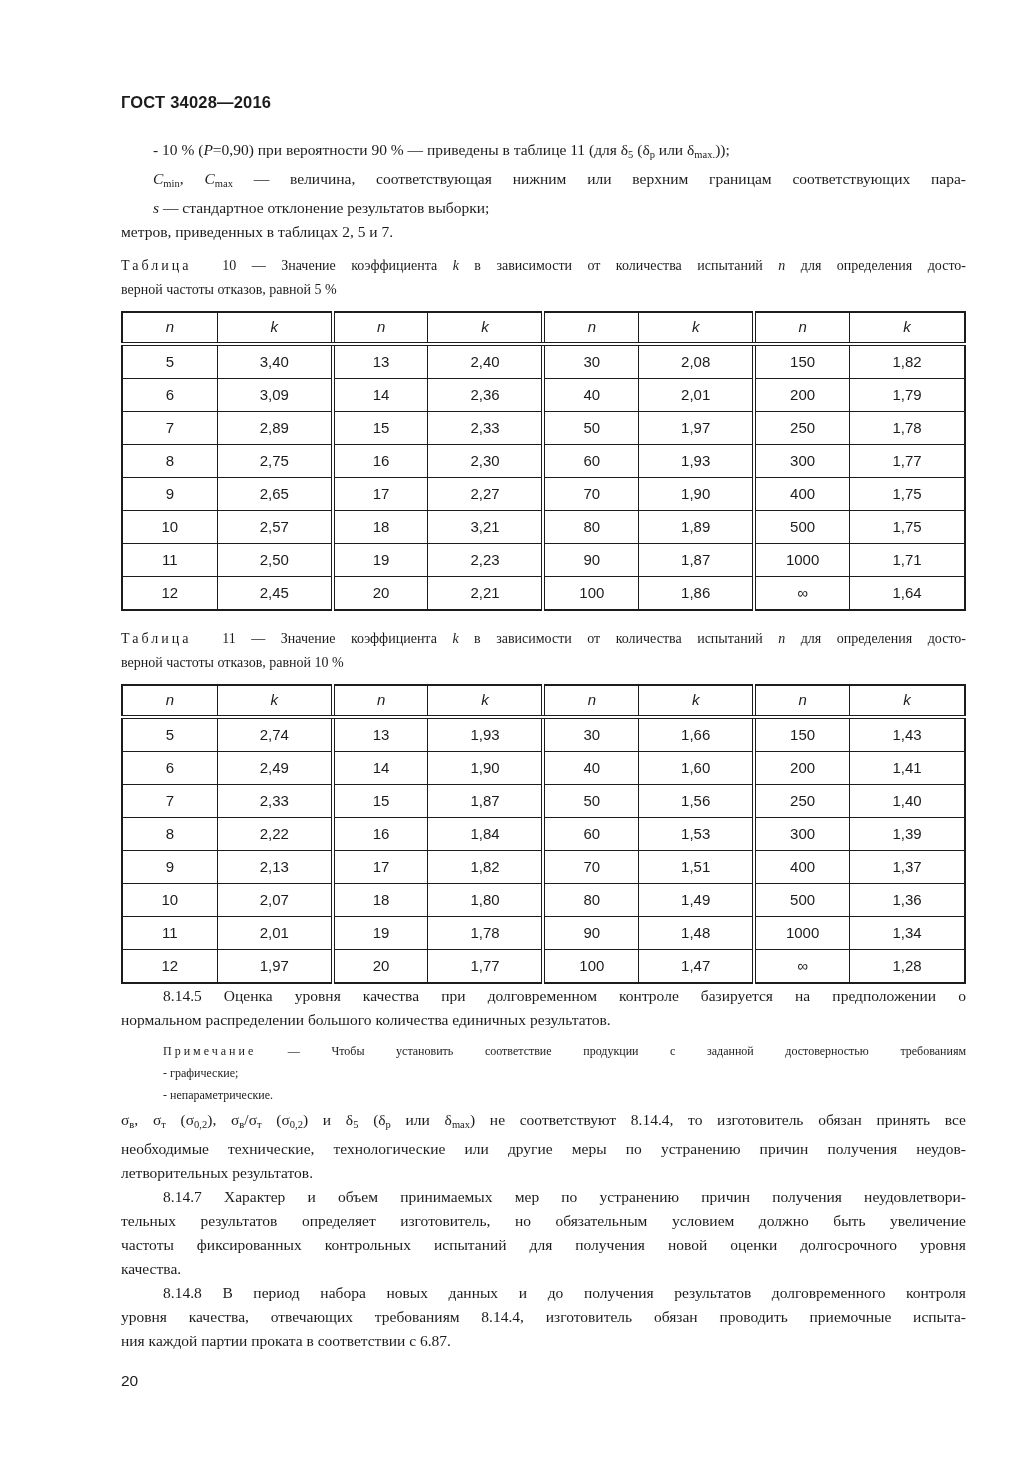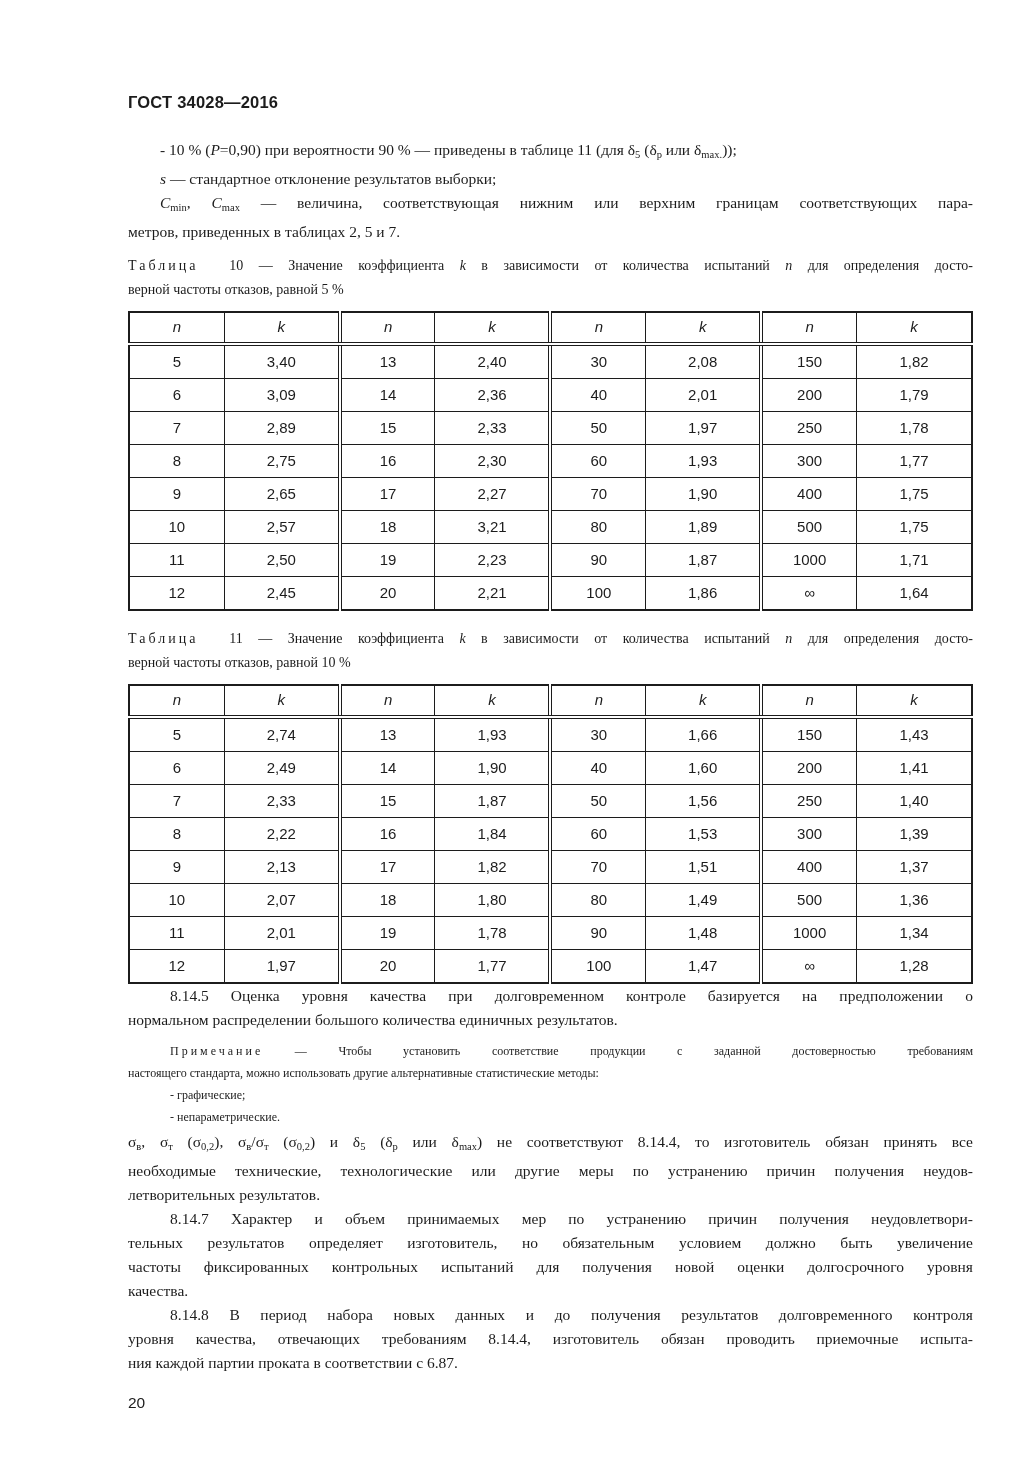--- a/index.html
+++ b/index.html
@@ -7,21 +7,21 @@
     position:relative;
     width:1033px; height:1461px;
     margin:0 auto;
     background:#ffffff;
     color:#1c1c1c;
     font-family:"Liberation Sans", sans-serif;
     font-size:15.5px;
     line-height:24px;
     overflow:hidden;
   }
-  .content { position:absolute; left:128px; top:90px; width:845px; }
+  .content { position:absolute; left:121px; top:90px; width:845px; }
   .doc-header { font-weight:bold; font-size:16.5px; margin-bottom:24px; letter-spacing:0.2px; }
   .line { min-height:24px;font-family:Liberation Serif, serif; }
   .ind  { text-indent:42px; }
   .ind-s{ text-indent:32px; }
   .jl   { text-align:justify; text-align-last:justify; }
   .it   { font-style:italic; }
   .sb   { font-size:0.68em; vertical-align:-0.28em; letter-spacing:0; }
   .ls   { letter-spacing:3px; }
   .caption { margin-top:10px; margin-bottom:9px; font-size:14px; line-height:24px; }
   .caption2 { margin-top:16px; }
@@ -50,22 +50,22 @@
 </head>
 <body>
 
 <div class="page">
   <div class="content">
 
     <div class="doc-header">ГОСТ 34028—2016</div>
 
     <div>
       <div class="line ind-s"><span>- 10 % (</span><span class="it">P</span><span>=0,90) при вероятности 90 % — приведены в таблице 11 (для </span><span>δ</span><span class="sb">5</span><span> (</span><span>δ</span><span class="sb">р</span><span> или </span><span>δ</span><span class="sb">max.</span><span>));</span></div>
+      <div class="line ind-s jl"><span class="it">C</span><span class="sb">min</span><span>, </span><span class="it">C</span><span class="sb">max</span><span> — величина, соответствующая нижним или верхним границам соответствующих пара-</span></div>
       <div class="line ind-s"><span class="it">s</span><span> — стандартное отклонение результатов выборки;</span></div>
-      <div class="line ind-s jl"><span class="it">C</span><span class="sb">min</span><span>, </span><span class="it">C</span><span class="sb">max</span><span> — величина, соответствующая нижним или верхним границам соответствующих пара-</span></div>
       <div class="line"><span>метров, приведенных в таблицах 2, 5 и 7.</span></div>
     </div>
 
     <div class="caption">
       <div class="line jl"><span class="ls">Таблица</span><span>&nbsp;&nbsp;10 — Значение коэффициента </span><span class="it">k</span><span> в зависимости от количества испытаний </span><span class="it">n</span><span> для определения досто-</span></div>
       <div class="line"><span>верной частоты отказов, равной 5 %</span></div>
     </div>
 
     <table class="gtable">
       <colgroup>
@@ -286,21 +286,20 @@
         </tbody>
     </table>
 
     <div class="block">
       <div class="line ind jl"><span>8.14.5 Оценка уровня качества при долговременном контроле базируется на предположении о</span></div>
       <div class="line"><span>нормальном распределении большого количества единичных результатов.</span></div>
     </div>
 
     <div class="note">
       <div class="line ind jl"><span class="ls">Примечание</span><span>&nbsp;— Чтобы установить соответствие продукции с заданной достоверностью требованиям</span></div>
-      <div class="line"><span>настоящего стандарта, можно использовать другие альтернативные статистические методы:</span></div>
       <div class="line ind"><span>- графические;</span></div>
       <div class="line ind"><span>- непараметрические.</span></div>
     </div>
 
     <div class="block tight">
       <div class="line jl"><span>σ</span><span class="sb">в</span><span>, σ</span><span class="sb">т</span><span> (σ</span><span class="sb">0,2</span><span>), σ</span><span class="sb">в</span><span>/σ</span><span class="sb">т</span><span> (σ</span><span class="sb">0,2</span><span>) и δ</span><span class="sb">5</span><span> (δ</span><span class="sb">р</span><span> или δ</span><span class="sb">max</span><span>) не соответствуют 8.14.4, то изготовитель обязан принять все</span></div>
       <div class="line jl"><span>необходимые технические, технологические или другие меры по устранению причин получения неудов-</span></div>
       <div class="line"><span>летворительных результатов.</span></div>
     </div>
 

